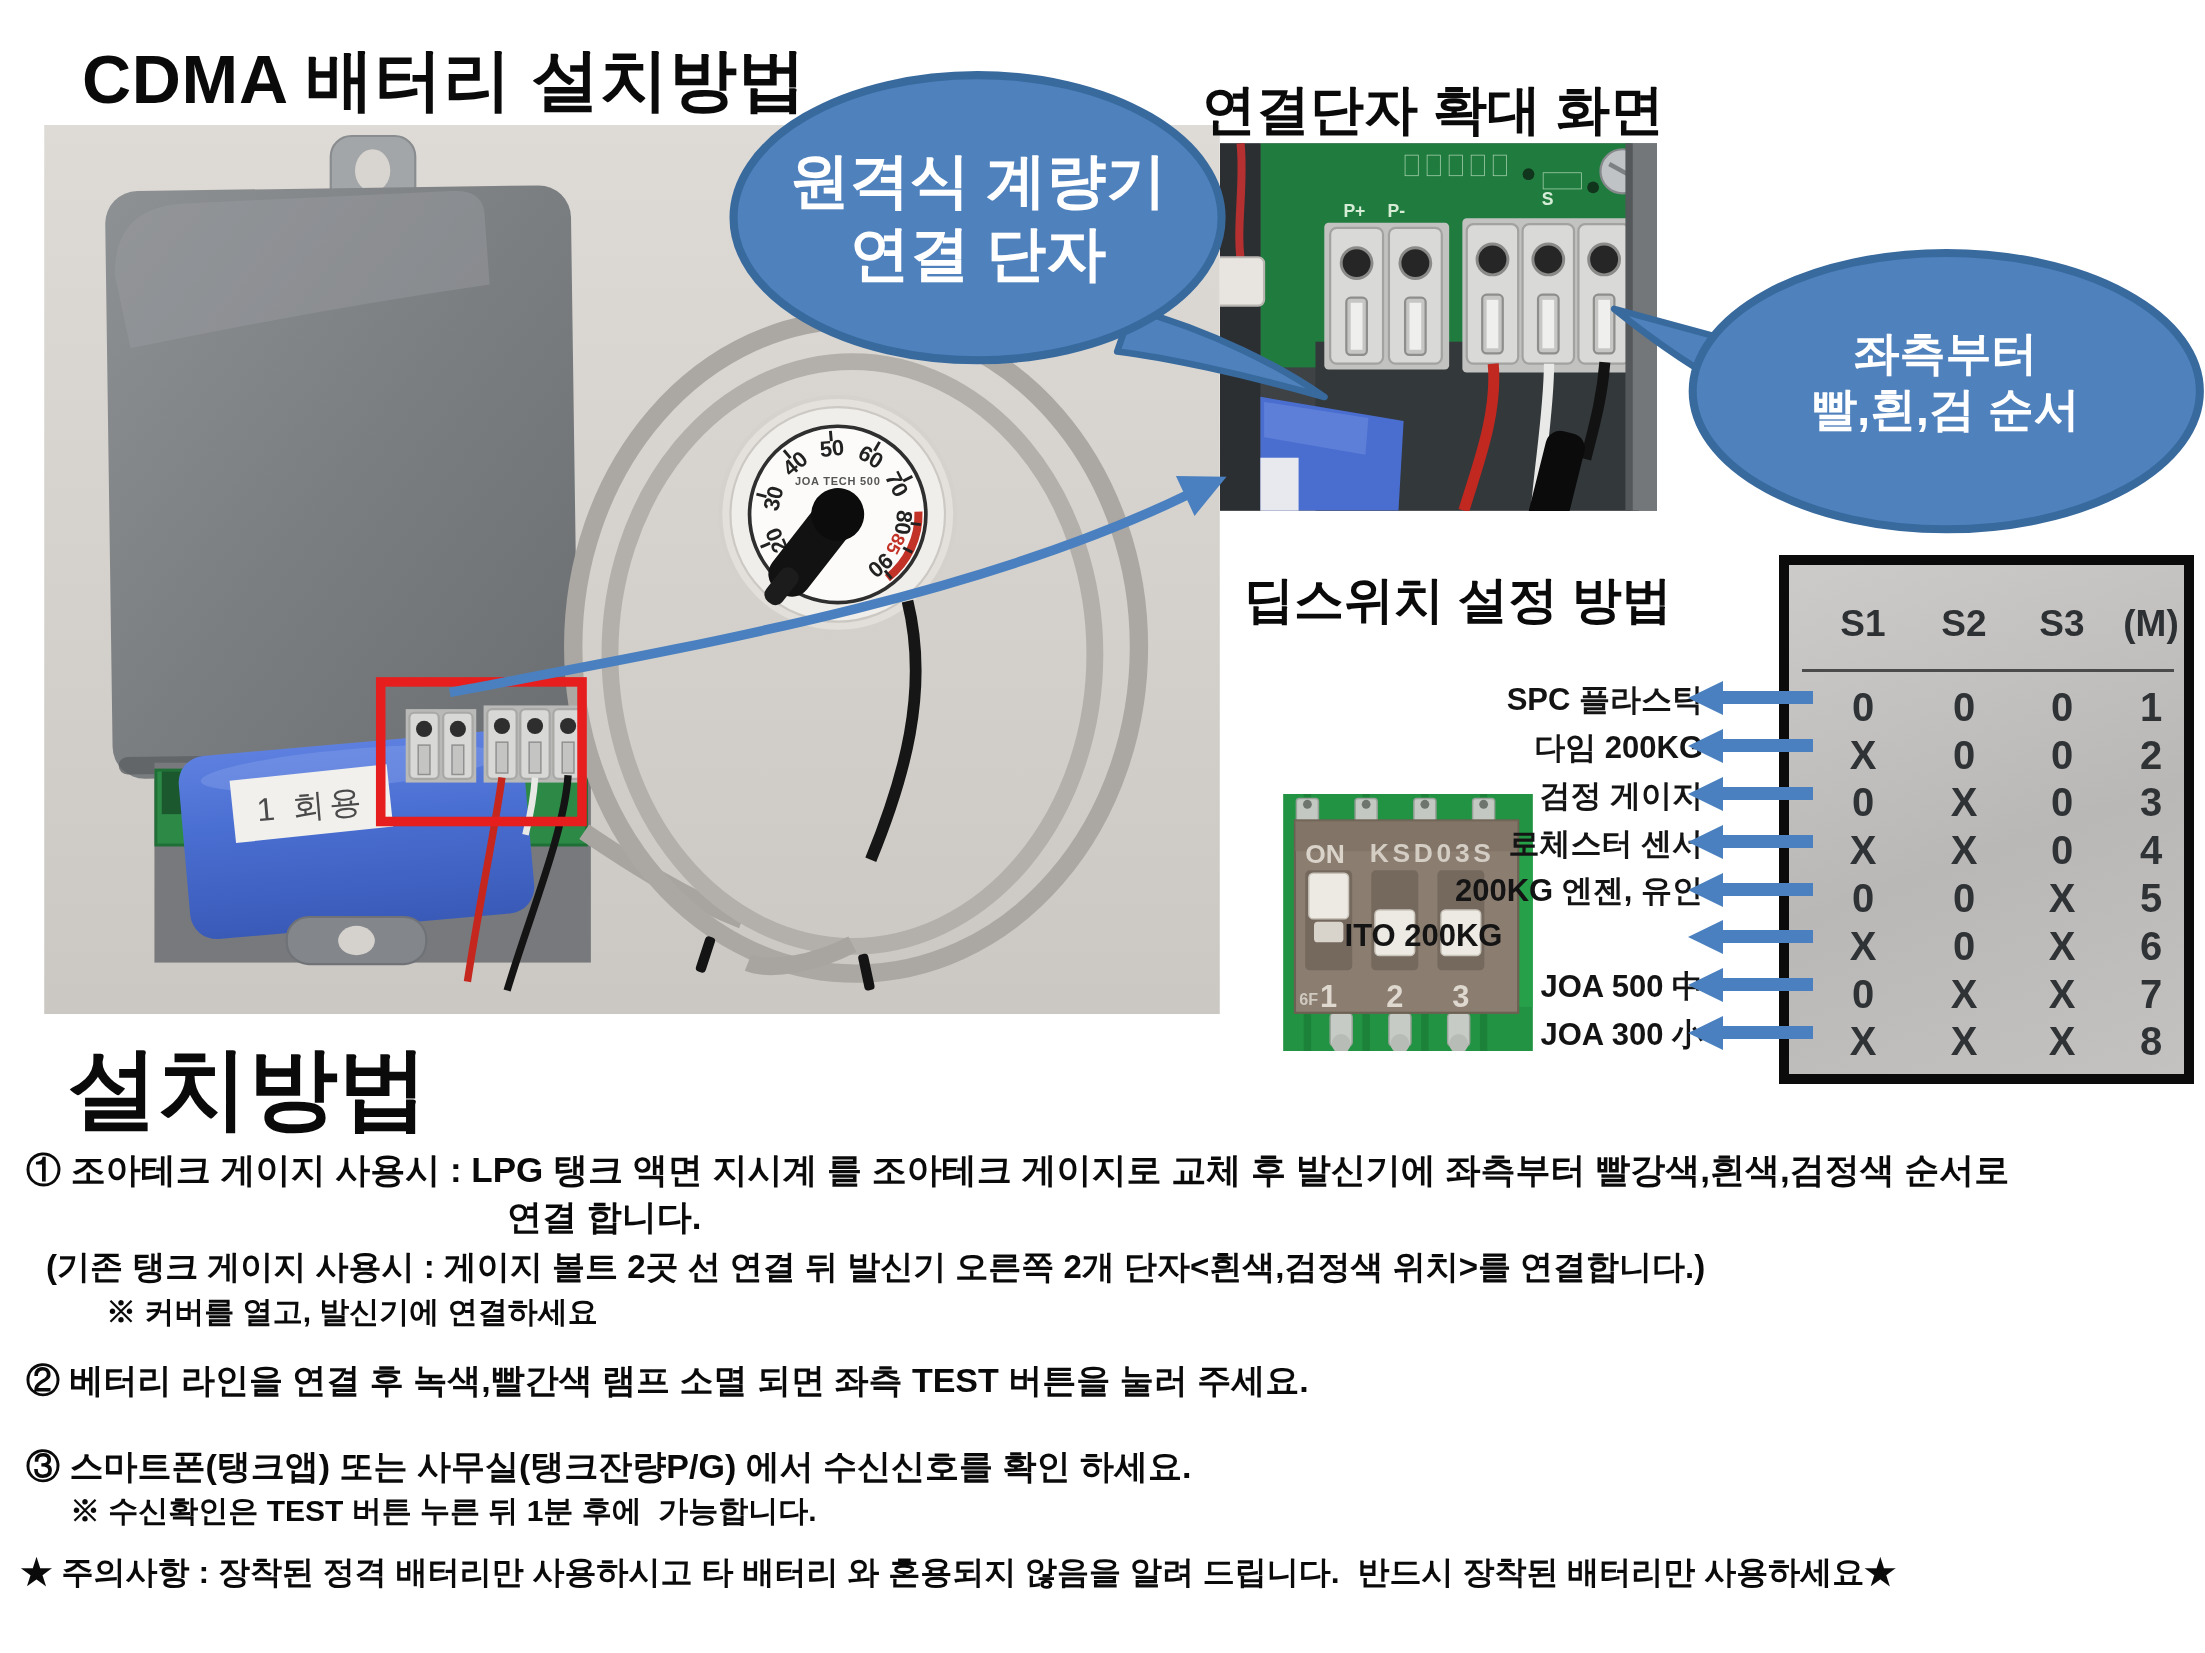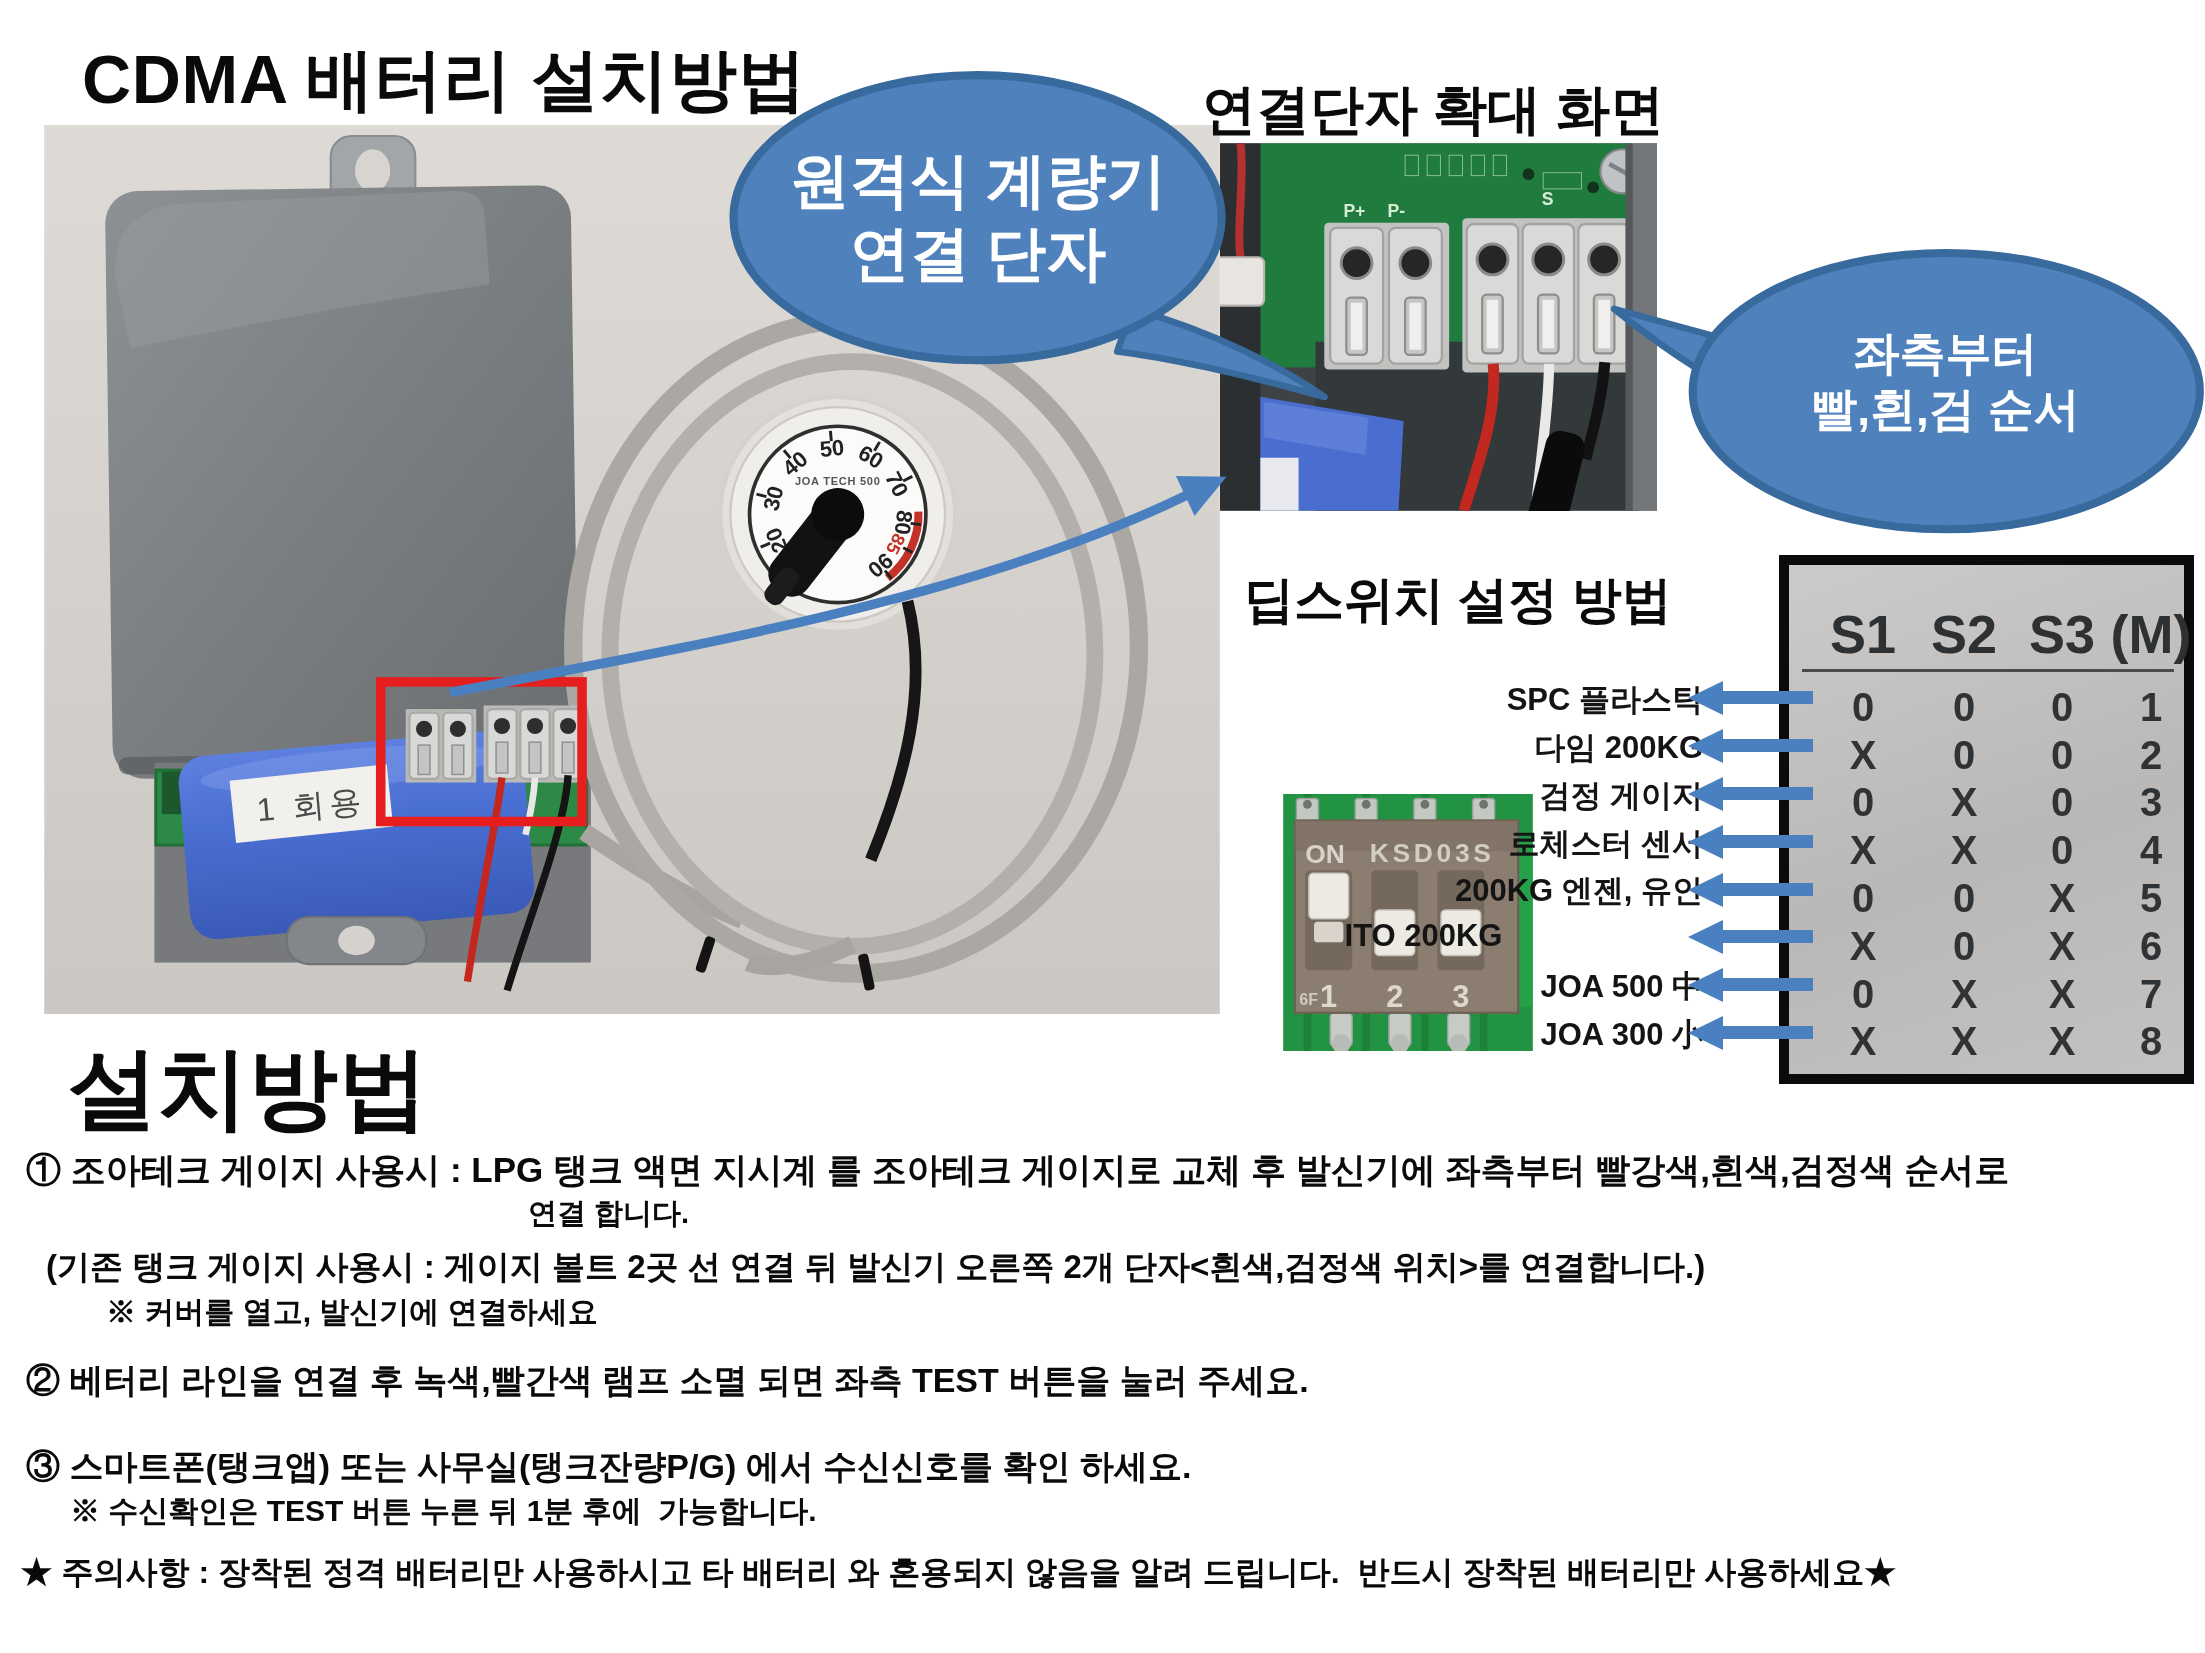--- a/index.html
+++ b/index.html
@@ -11,21 +11,21 @@
   .title{left:82px;top:35px;font-size:68px;font-weight:bold;color:#0a0a0a;letter-spacing:0.7px;}
   .h-conn{left:1202px;top:74px;font-size:54px;font-weight:bold;color:#0a0a0a;}
   .h-dip{left:1244px;top:567px;font-size:50px;font-weight:bold;color:#0a0a0a;}
   .cap-gauge{left:1764px;top:474px;width:382px;text-align:center;font-size:34px;font-weight:600;color:#3c3c3c;}
   .h-install{left:68px;top:1028px;font-size:90px;font-weight:bold;color:#0a0a0a;}
   .step{color:#0a0a0a;font-weight:bold;white-space:pre;}
   .bubble-text{color:#ffffff;font-weight:bold;text-align:center;line-height:1.22;z-index:7;}
   
   .gtable{left:1779px;top:555px;width:415px;height:529px;border:10.3px solid #0b0b0b;box-sizing:border-box;
           background:linear-gradient(160deg,#cdcbc9 0%,#bab8b6 55%,#c4c2c0 100%);z-index:2;}
-  .gtable .hdr{position:absolute;transform:translateX(-50%);font-size:54px;font-weight:bold;color:#2e3133;}
+  .gtable .hdr{position:absolute;transform:translateX(-50%);font-size:37px;font-weight:bold;color:#2e3133;}
   .gtable .divider{position:absolute;left:13.2px;right:10.3px;top:104px;height:2.9px;background:#4b4b4b;}
   .gtable .cell{position:absolute;transform:translateX(-50%);font-size:40px;font-weight:bold;color:#303336;}
   .rowlabel{position:absolute;right:502px;width:559px;text-align:right;font-size:31px;font-weight:bold;color:#141414;z-index:3;}
   .larrow{position:absolute;left:1688px;width:125px;height:34px;z-index:4;}
   .larrow .head{position:absolute;left:0;top:0;width:0;height:0;border-top:17px solid transparent;
                 border-bottom:17px solid transparent;border-right:35px solid #4a80c0;}
   .larrow .shaft{position:absolute;left:32px;top:10.3px;width:93px;height:13.2px;background:#4a80c0;}
   .overlay{left:0;top:0;z-index:6;pointer-events:none;}
 </style>
 </head>
@@ -407,21 +407,21 @@
     <div>원격식 계량기</div>
     <div>연결 단자</div>
   </div>
   <div class="abs bubble-text" style="left:1716px;top:325px;width:459px;font-size:46px;">
     <div>좌측부터</div>
     <div>빨,흰,검 순서</div>
   </div>
 
   <div class="abs h-install">설치방법</div>
   <div class="abs step" style="left:26px;top:1147px;font-size:35px;">① 조아테크 게이지 사용시 : LPG 탱크 액면 지시계 를 조아테크 게이지로 교체 후 발신기에 좌측부터 빨강색,흰색,검정색 순서로</div>
-  <div class="abs step" style="left:528px;top:1194px;font-size:29px;">연결 합니다.</div>
+  <div class="abs step" style="left:507px;top:1194px;font-size:35px;">연결 합니다.</div>
   <div class="abs step" style="left:46px;top:1245px;font-size:33px;">(기존 탱크 게이지 사용시 : 게이지 볼트 2곳 선 연결 뒤 발신기 오른쪽 2개 단자&lt;흰색,검정색 위치&gt;를 연결합니다.)</div>
   <div class="abs step" style="left:70px;top:1292px;font-size:30px;margin-left:36px;">※ 커버를 열고, 발신기에 연결하세요</div>
   <div class="abs step" style="left:26px;top:1358px;font-size:34px;">② 베터리 라인을 연결 후 녹색,빨간색 램프 소멸 되면 좌측 TEST 버튼을 눌러 주세요.</div>
   <div class="abs step" style="left:26px;top:1444px;font-size:34px;">③ 스마트폰(탱크앱) 또는 사무실(탱크잔량P/G) 에서 수신신호를 확인 하세요.</div>
   <div class="abs step" style="left:70px;top:1491px;font-size:30px;">※ 수신확인은 TEST 버튼 누른 뒤 1분 후에  가능합니다.</div>
   <div class="abs step" style="left:20.6px;top:1551px;font-size:32px;">★ 주의사항 : 장착된 정격 배터리만 사용하시고 타 배터리 와 혼용되지 않음을 알려 드립니다.  반드시 장착된 배터리만 사용하세요★</div>
 
 </div>
 
 

